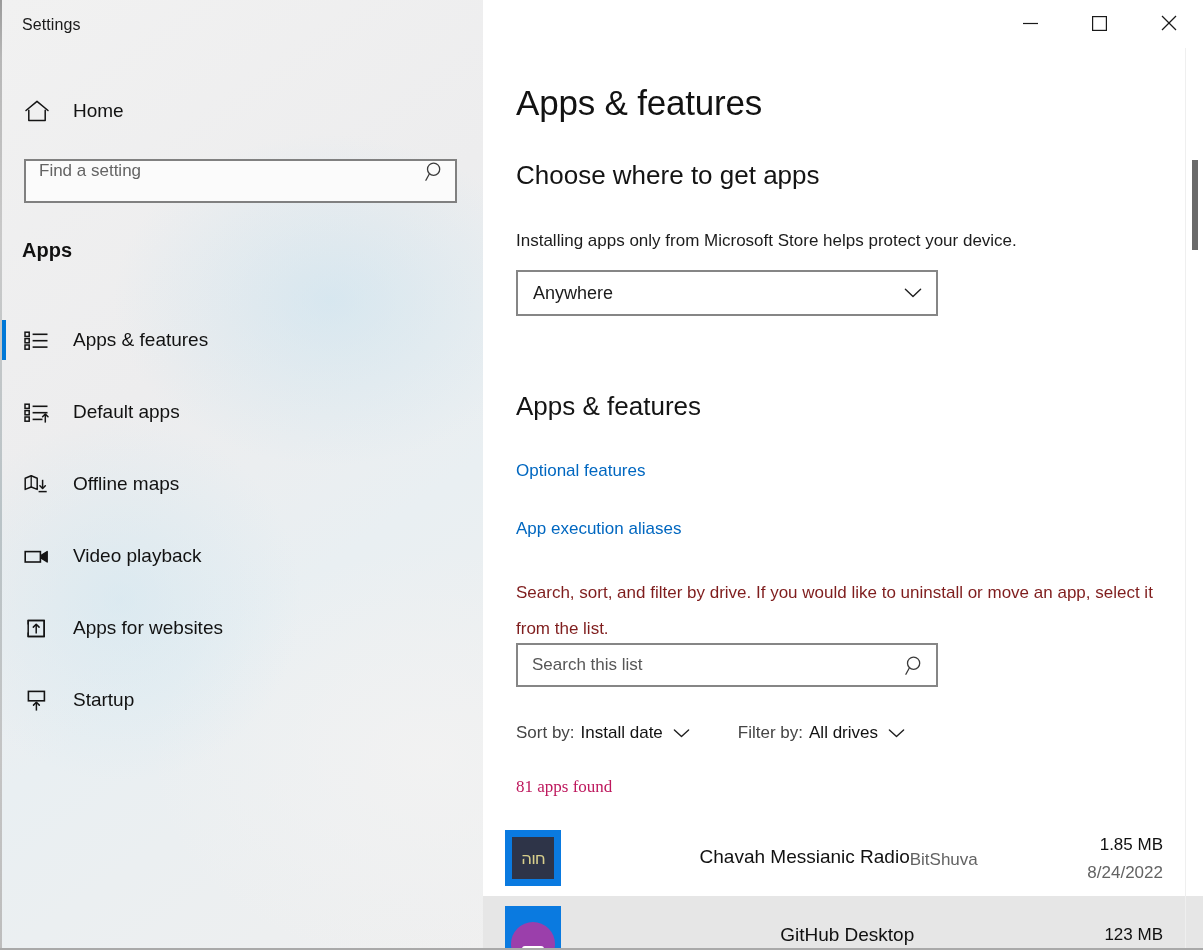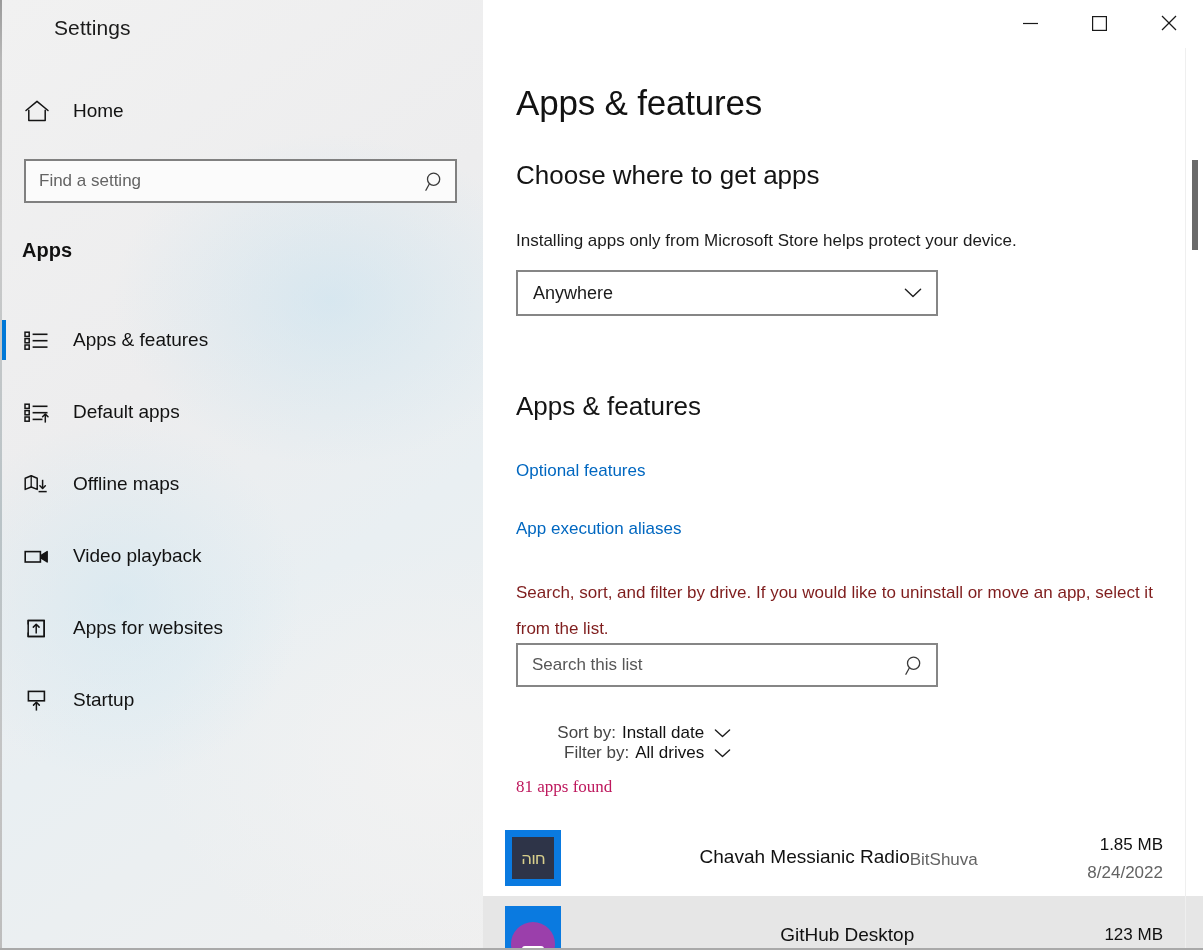--- a/index.html
+++ b/index.html
@@ -27,24 +27,23 @@
     width: 1203px;
     height: 48px;
     z-index: 40;
     display: flex;
     align-items: flex-start;
   }
   #titlebar-text {
     position: absolute;
     left: 22px;
     top: 16px;
-    font-size: 21px;
+    font-size: 16px;
     color: #1b1b1b;
     letter-spacing: 0.1px;
-    margin-left: 32px;
   }
   #window-controls {
     position: absolute;
     right: 0; top: 0;
     display: flex;
     height: 46px;
   }
   .wc-btn {
     width: 69px;
     height: 46px;
@@ -106,21 +105,21 @@
   
   #settings-search {
     position: absolute;
     left: 24px;
     top: 159px;
     width: 433px;
     height: 44px;
     background: #fbfbfb;
     border: 2px solid #808080;
     display: flex;
-    align-items: center;
+    align-items: flex-start;
   }
   #settings-search-input {
     flex: 1;
     border: none;
     outline: none;
     background: transparent;
     font-family: "Liberation Sans", sans-serif;
     font-size: 17px;
     color: #2b2b2b;
     padding-left: 13px;
@@ -298,21 +297,20 @@
     align-items: center;
     justify-content: center;
   }
 
   #filters-row {
     position: absolute;
     left: 33px;
     top: 723px;
     display: flex;
     align-items: flex-end;
-    flex-direction: column;
   }
   .filter-group {
     display: flex;
     align-items: center;
     cursor: default;
   }
   .filter-label { font-size: 17px; color: #454545; }
   .filter-value { font-size: 17px; color: #121212; margin-left: 6px; }
   .filter-chev { margin-left: 10px; display: flex; align-items: center; }
   #filter-by-group { margin-left: 48px; }

